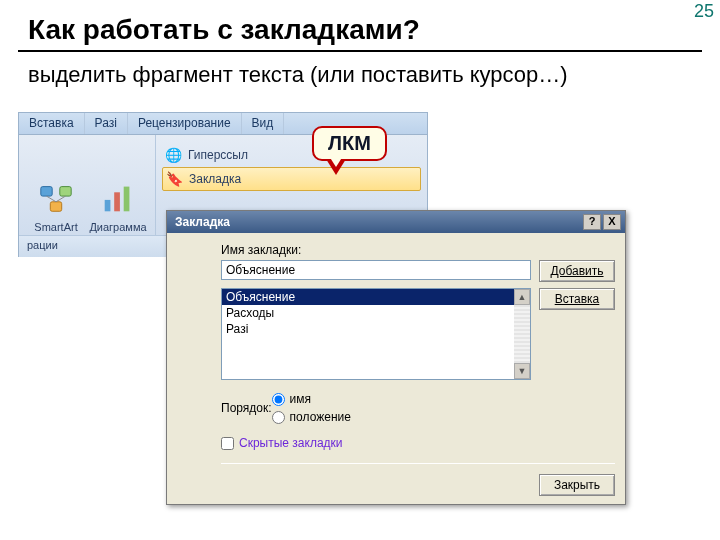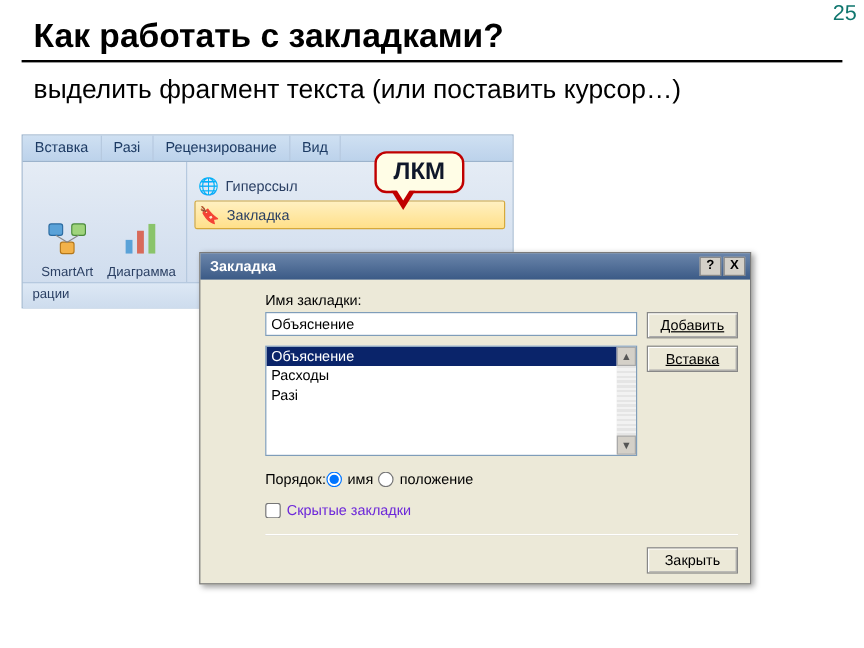--- a/index.html
+++ b/index.html
@@ -269,21 +269,21 @@
     flex-direction: column;
     gap: 8px;
   }
   .dlg-radio-row {
     margin-top: 12px;
     display: flex;
     align-items: center;
   }
   .dlg-radio-opts {
     display: flex;
-    flex-direction: row;
+    flex-direction: column;
     gap: 4px;
   }
   .radio, .checkbox {
     display: inline-flex;
     align-items: center;
     gap: 5px;
     font-size: 12px;
     cursor: pointer;
   }
   .radio input, .checkbox input {

